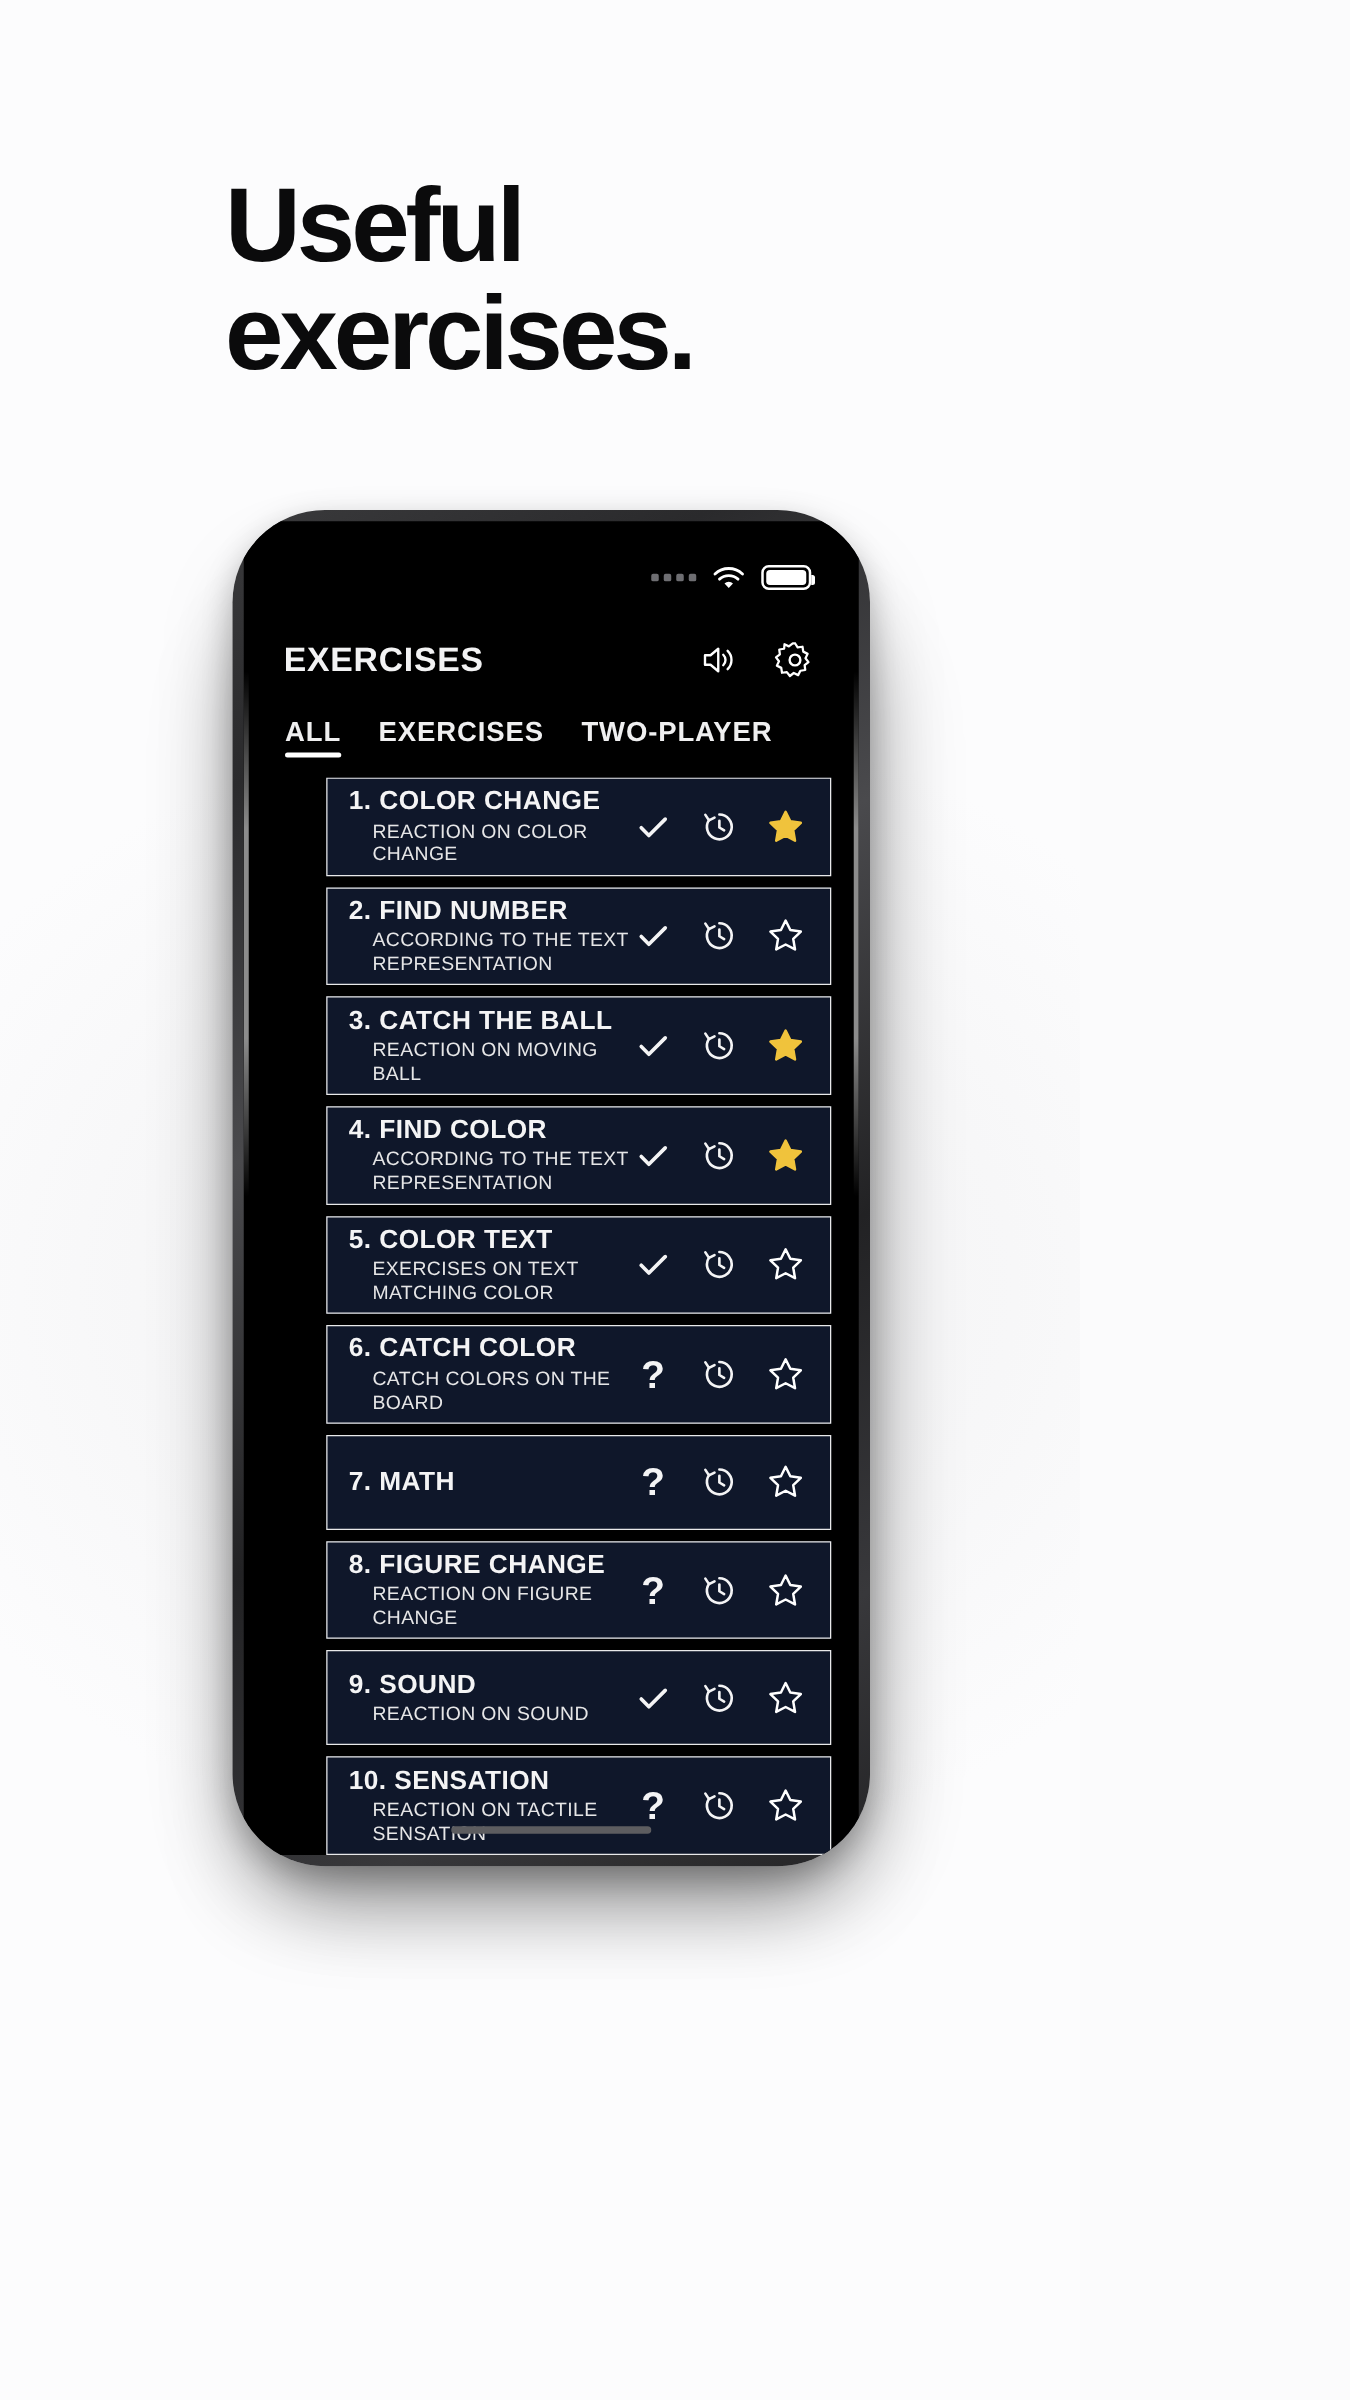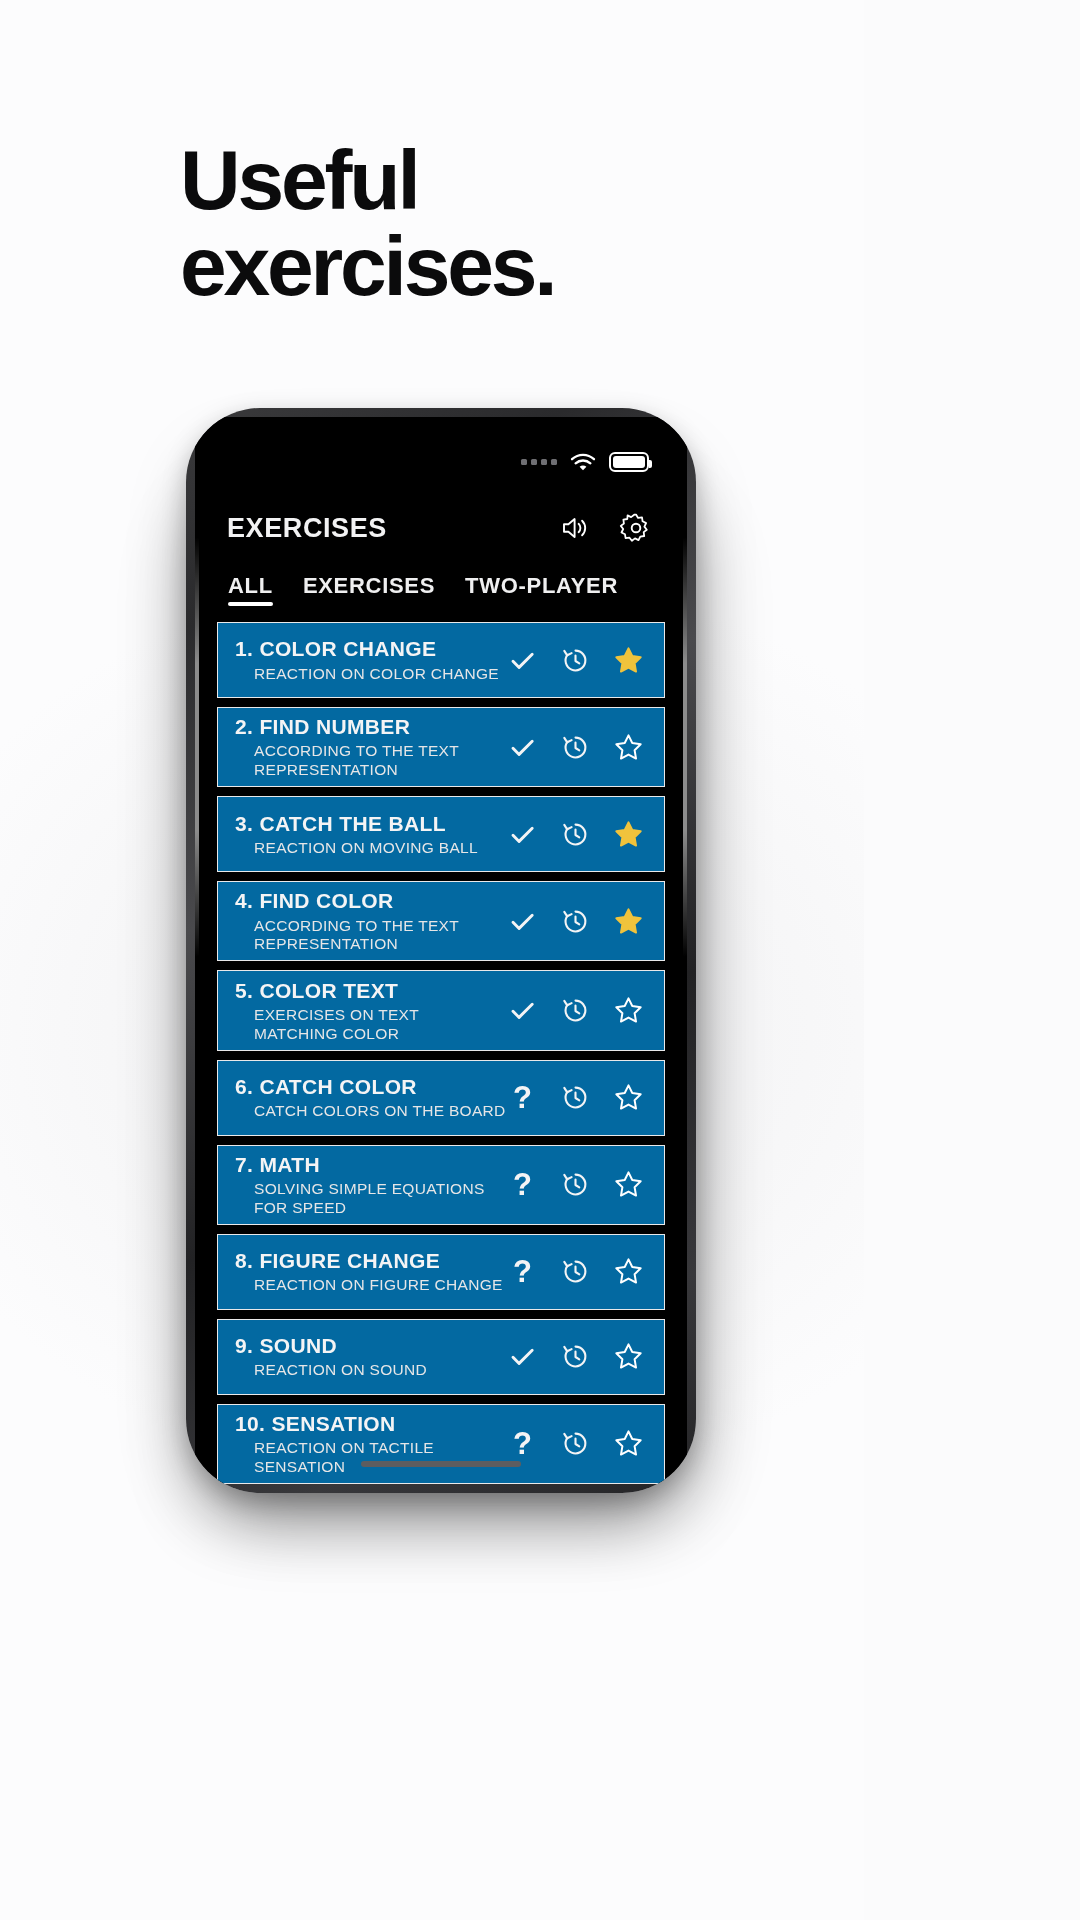--- a/index.html
+++ b/index.html
@@ -121,25 +121,26 @@
 
   
   .list {
     position:absolute; left:0; right:0; top:205px; bottom:0;
     padding:0 22px;
     display:flex; flex-direction:column; gap:9px;
     overflow:hidden;
   }
   .row {
     border:1.6px solid #e9e9ea;
-    background:#0369a1;
+    background:#0f172a;
     min-height:76px;
     display:flex; align-items:center;
     padding:8px 12px 8px 17px;
     cursor:pointer;
+    margin-left:44px;
   }
   .row-text { flex:1; min-width:0; }
   .row-title {
     font-size:21px; font-weight:700; color:#f4f4f5; letter-spacing:.35px;
     line-height:1.2;
   }
   .row-sub {
     font-size:15.5px; font-weight:400; color:#e6e6e7; letter-spacing:.3px;
     line-height:1.22; margin-top:3px; padding-left:19px;
     white-space:pre-line;
@@ -366,22 +367,20 @@
               <span class="ico">
                 <svg viewBox="0 0 31 31" fill="none">
                   <path d="M15.5 3.4l3.76 7.62 8.41 1.22-6.08 5.93 1.43 8.38-7.52-3.95-7.52 3.95 1.43-8.38-6.08-5.93 8.41-1.22z" fill="none" stroke="#ffffff" stroke-width="2" stroke-linejoin="round"></path>
                 </svg>
               </span>
             </div>
           </div>
           <div class="row">
             <div class="row-text">
               <div class="row-title">7. MATH</div>
-              <div class="row-sub">SOLVING SIMPLE EQUATIONS
-FOR SPEED</div>
             </div>
             <div class="row-icons">
               <span class="ico">
                 <span class="qmark">?</span>
               </span>
               <span class="ico">
                 <svg viewBox="0 0 31 31" fill="none">
                   <path d="M15.5 5.6a9.9 9.9 0 11-8.2 4.3" stroke="#f4f4f5" stroke-width="2.1" stroke-linecap="round"></path>
                   <path d="M4.3 5.9l2.9 4.4 4.4-2.2" stroke="#f4f4f5" stroke-width="2.1" stroke-linecap="round" stroke-linejoin="round"></path>
                   <path d="M15.5 10.6v5.4l3.8 2.3" stroke="#f4f4f5" stroke-width="2.1" stroke-linecap="round" stroke-linejoin="round"></path>

